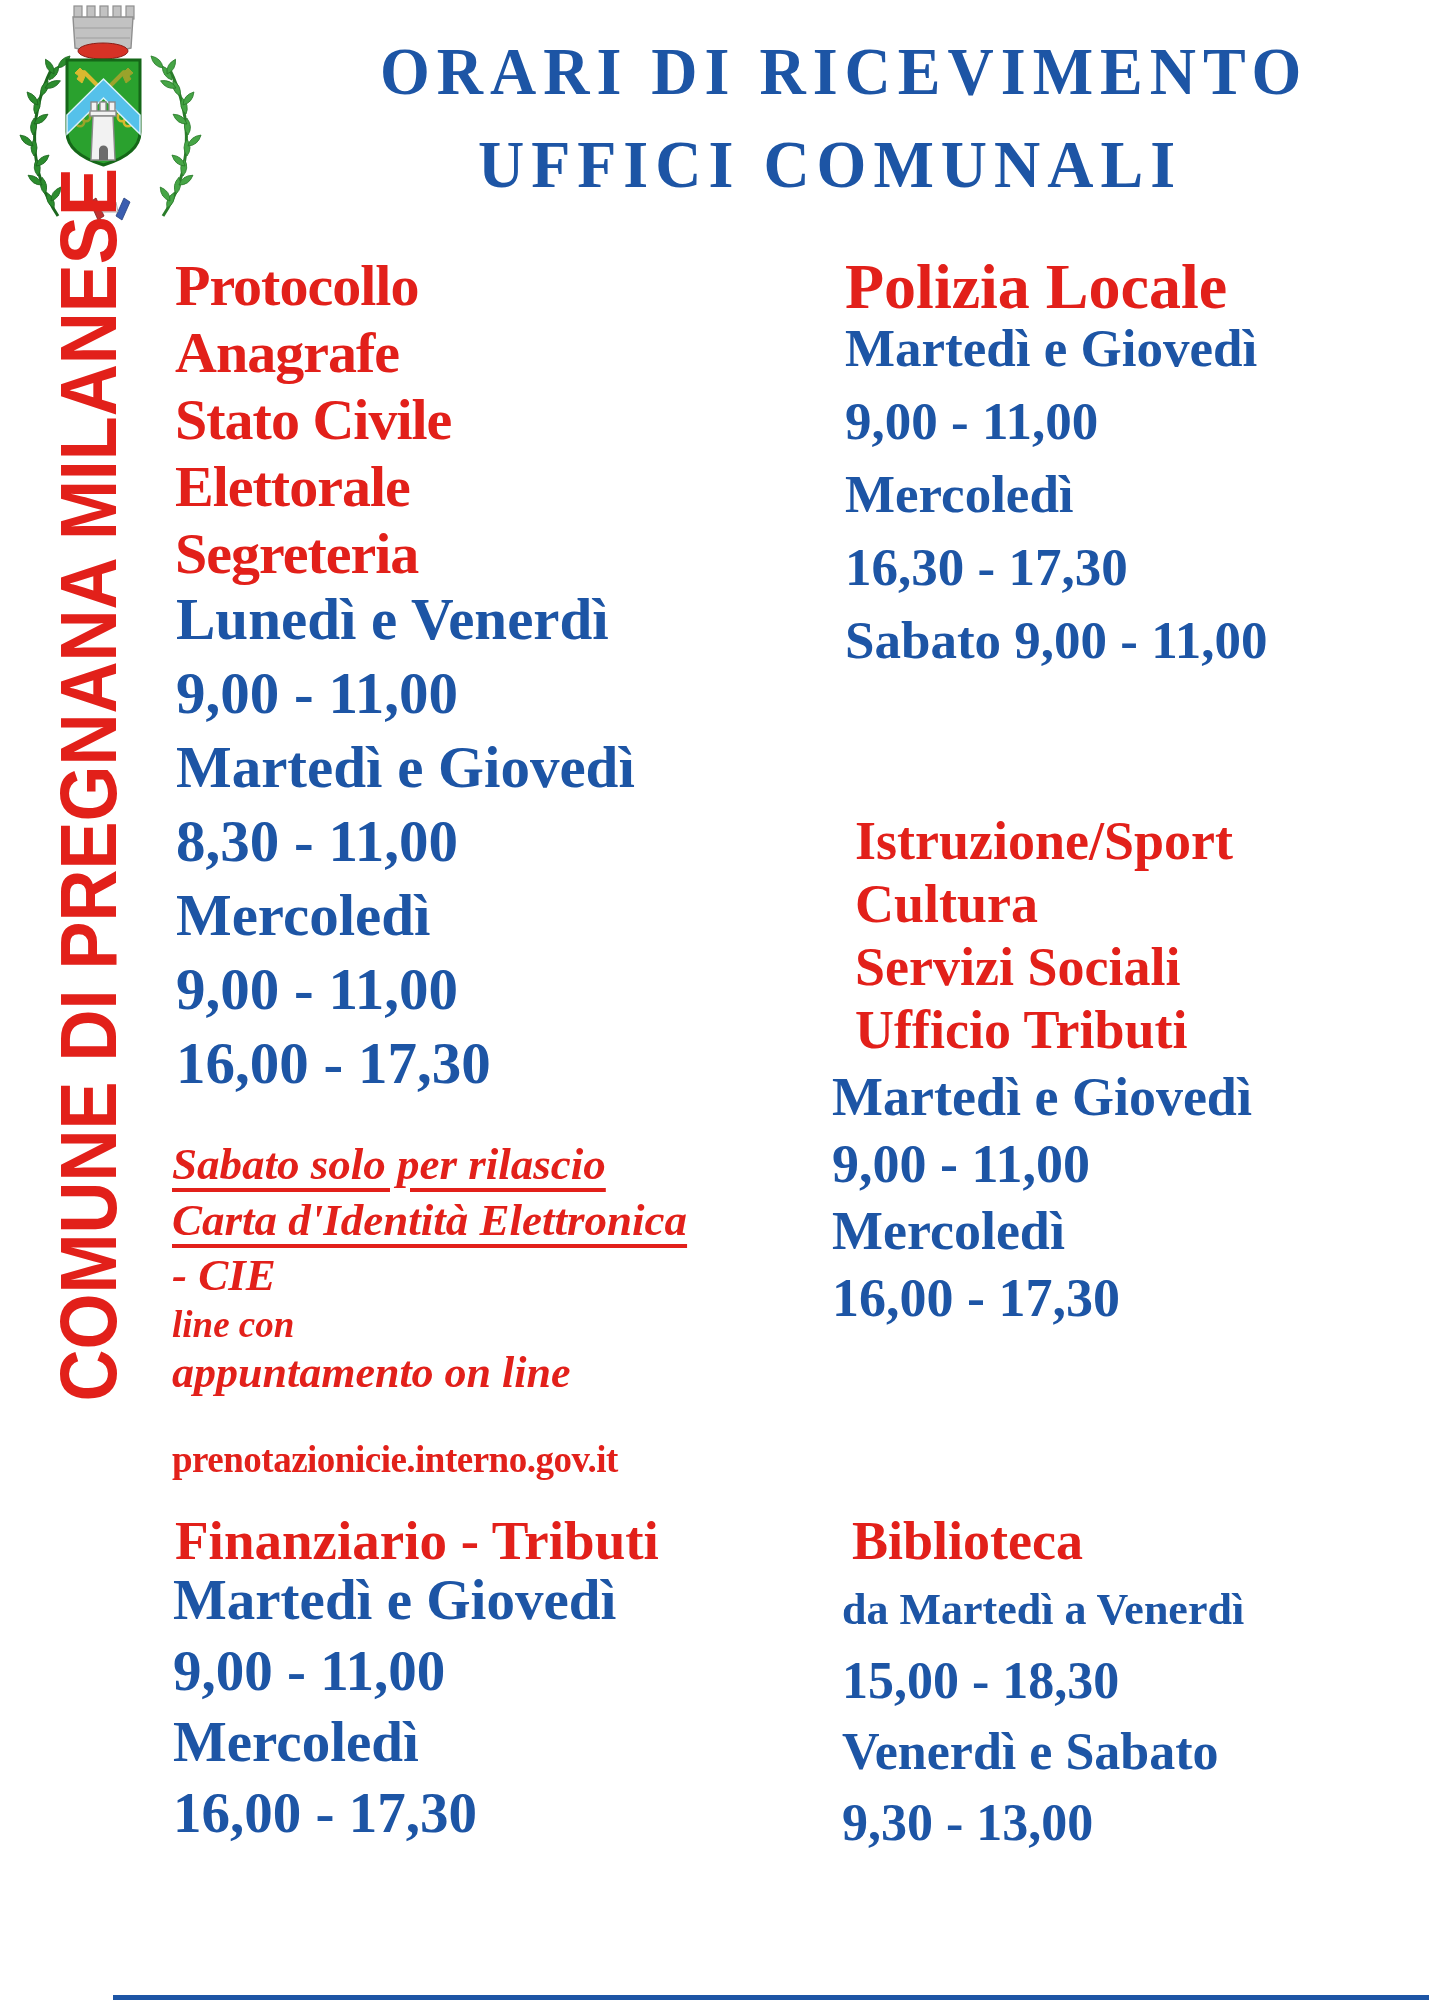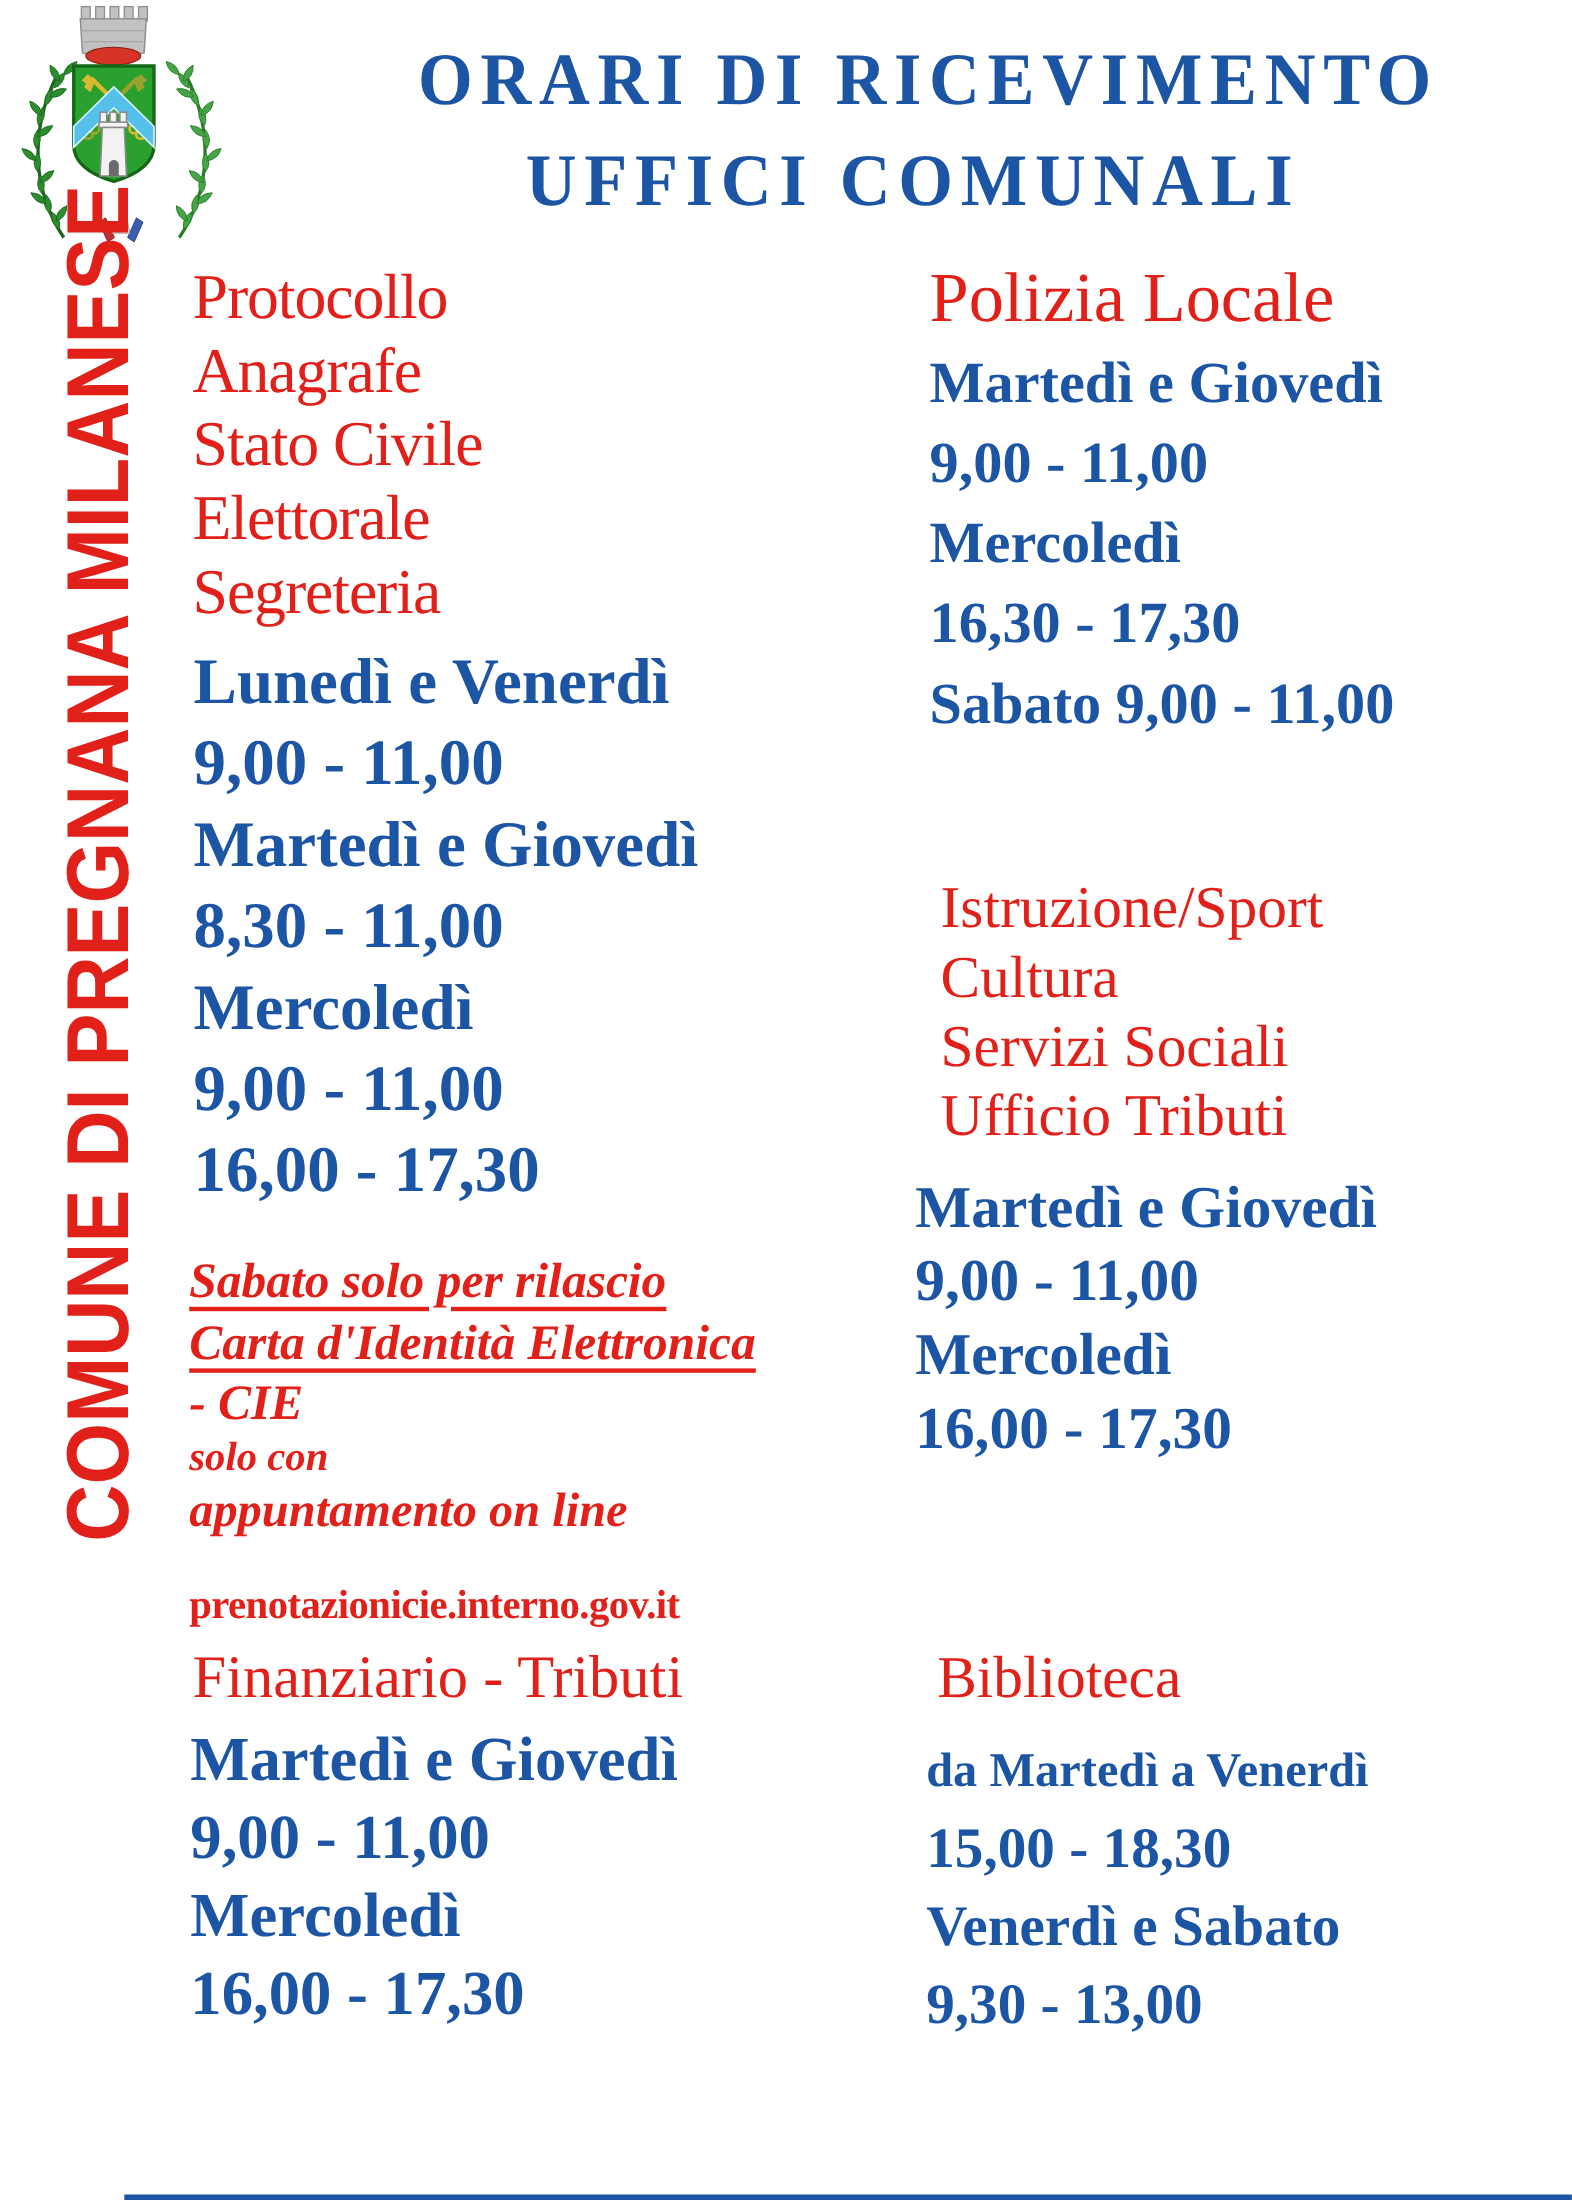--- a/index.html
+++ b/index.html
@@ -22,21 +22,21 @@
   
   .vertical-name{
     left:46px;top:1470px;width:1215px;height:86px;line-height:86px;
     transform-origin:0 0;transform:rotate(-90deg);
     font-family:"Liberation Sans", sans-serif;font-weight:bold;
     color:var(--red,#e2201a);font-size:80px;white-space:nowrap;text-align:center;
   }
   .vertical-name > span{display:inline-block;transform:scaleX(0.9);transform-origin:center;}
 
   
-  .hdr{font-weight:normal;white-space:nowrap;}
+  .hdr{font-weight:bold;white-space:nowrap;margin-top:16px;}
   .hours{font-weight:bold;white-space:nowrap;}
 
   .hdr-left{left:175px;top:236px;font-size:58px;line-height:67px;letter-spacing:-1px;}
   .hours-left{left:176px;top:582px;font-size:59px;line-height:74px;}
   .cie{left:172px;top:1136px;font-weight:bold;font-style:italic;}
   .cie .u{font-size:45px;line-height:56px;text-decoration:underline;text-decoration-thickness:4px;text-underline-offset:9px;white-space:nowrap;}
   .cie .l3{font-size:45px;line-height:54px;}
   .cie .l4{font-size:37px;line-height:46px;}
   .cie .l5{font-size:44px;line-height:50px;}
   .cie .l6{font-size:37px;line-height:52px;font-style:normal;letter-spacing:-0.5px;margin-top:36px;}
@@ -188,21 +188,21 @@
     <div>8,30 - 11,00</div>
     <div>Mercoledì</div>
     <div>9,00 - 11,00</div>
     <div>16,00 - 17,30</div>
   </div>
 
   <div class="abs red cie">
     <div class="u">Sabato solo per rilascio</div>
     <div class="u">Carta d'Identità Elettronica</div>
     <div class="l3">- CIE</div>
-    <div class="l4">solo con</div>
+    <div class="l4">line con</div>
     <div class="l5">appuntamento on line</div>
     <div class="l6">prenotazionicie.interno.gov.it</div>
   </div>
 
   <div class="abs hdr red hdr-fin">Finanziario - Tributi</div>
   <div class="abs hours blue hours-left2">
     <div>Martedì e Giovedì</div>
     <div>9,00 - 11,00</div>
     <div>Mercoledì</div>
     <div>16,00 - 17,30</div>

